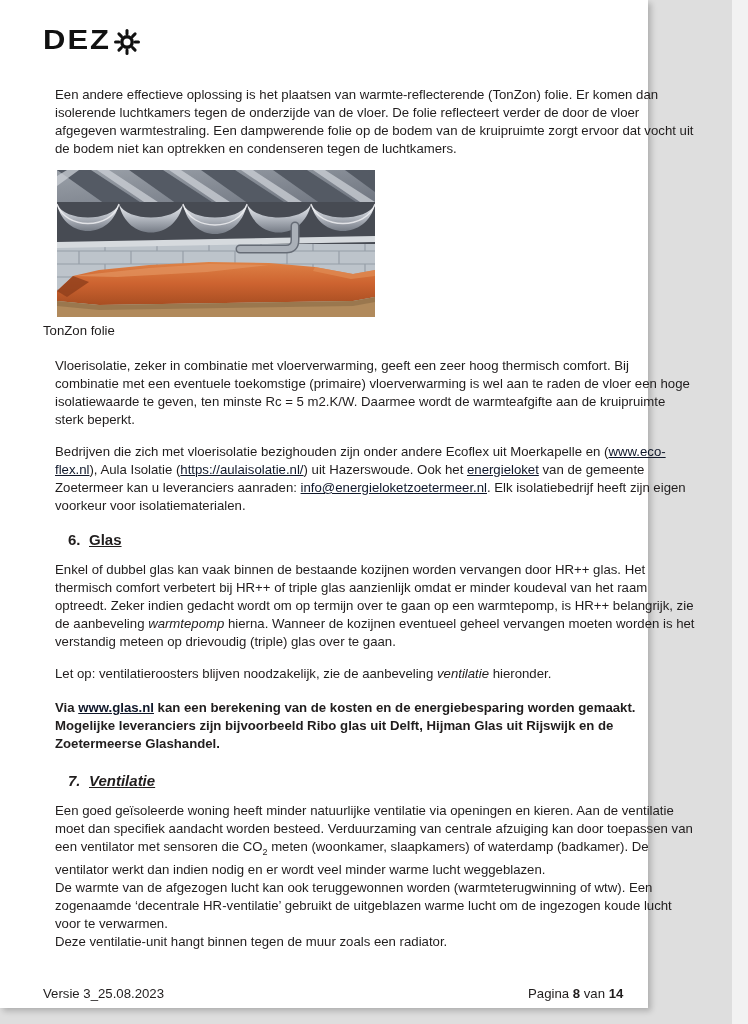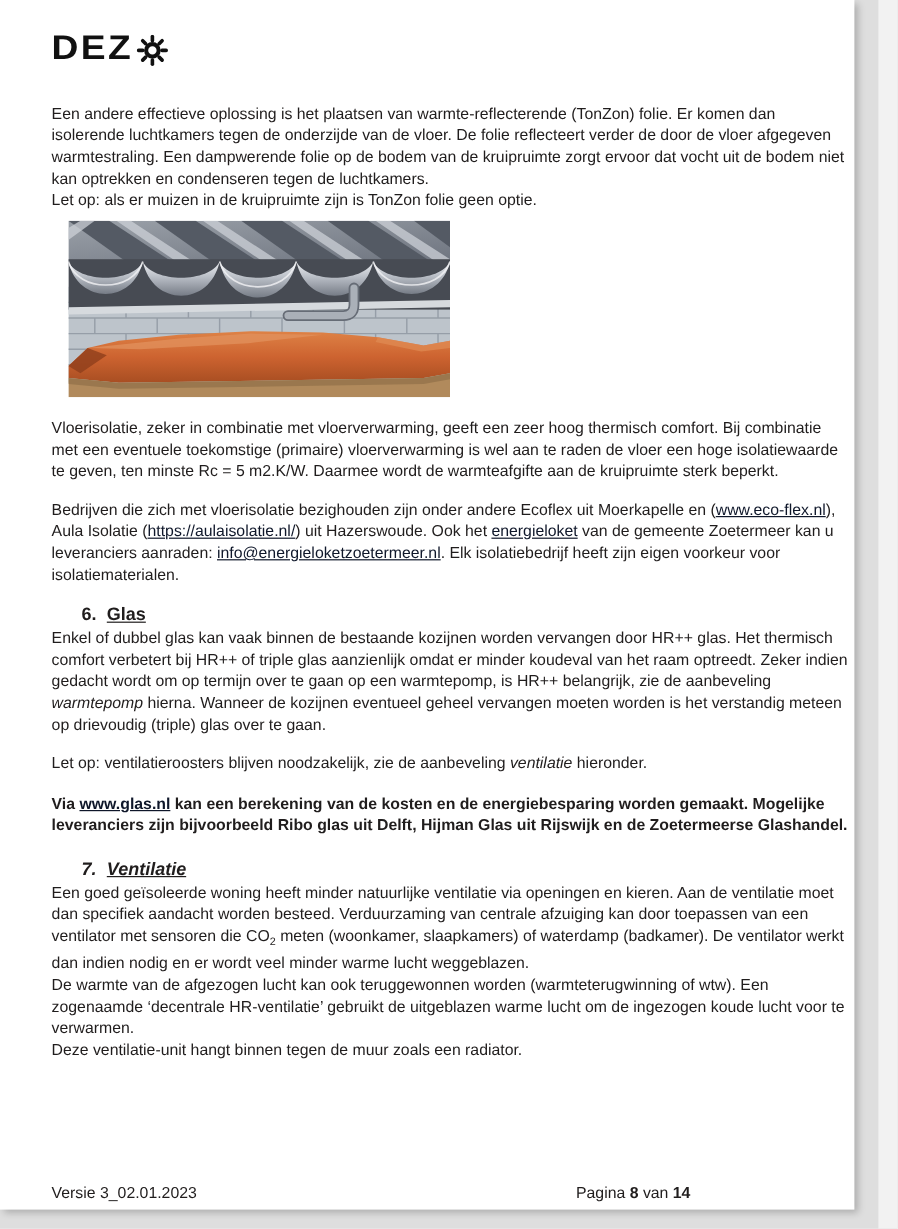--- a/index.html
+++ b/index.html
@@ -4,47 +4,47 @@
 <style>
   html,body{margin:0;padding:0;}
   body{
     width:748px;height:1024px;position:relative;
     background:#dedede;
     font-family:"Liberation Sans","DejaVu Sans",sans-serif;
     color:#201d1d;overflow:hidden;
   }
   .bg-right-strip{position:absolute;right:0;top:0;width:16px;height:100%;background:#f2f2f2;}
   .page{
-    position:absolute;left:0;top:0;width:712px;height:1008px;background:#ffffff;
+    position:absolute;left:0;top:0;width:648px;height:1008px;background:#ffffff;
     box-shadow:3px 3px 6px rgba(0,0,0,0.22);
   }
   .content{position:absolute;left:43px;top:0;width:664px;}
   .logo{padding-top:26px;display:flex;align-items:flex-start;gap:3px;}
   .logo-text{
     font-weight:900;font-size:31px;letter-spacing:2px;line-height:30px;color:#111;
     transform:scaleY(0.92);transform-origin:top left;
   }
   .logo-sun{margin-top:3px;}
-  p{margin:0;font-size:13.2px;line-height:18px;}
+  p{margin:12px;font-size:13.2px;line-height:18px;}
   .p-first{margin-top:30px;}
   a.link{color:#0f172a;text-decoration:underline;cursor:pointer;}
   .figure{margin:8px 0 0 14px;}
   .photo{display:block;}
   .caption{font-size:13.2px;line-height:18px;margin-top:5px;margin-left:-14px;}
   .p-vloer{margin-top:17px;}
   .p-bedrijven{margin-top:14px;}
   .heading{margin-top:16px;margin-bottom:1px;font-size:15px;line-height:18px;font-weight:bold;padding-left:25px;}
   .heading .h-num{display:inline-block;width:21px;}
   .heading .h-label{text-decoration:underline;}
   .p-letop2{margin-top:14px;}
   .p-via{margin-top:16px;font-weight:bold;}
   .heading-vent{margin-top:19px;font-style:italic;}
   sub{font-size:9px;}
   .footer-version{position:absolute;left:43px;top:986px;font-size:13.2px;}
-  .footer-page{position:absolute;left:480px;top:986px;font-size:13.2px;}
+  .footer-page{position:absolute;left:528px;top:986px;font-size:13.2px;}
   .footer-page b{font-weight:bold;}
 </style>
 </head>
 <body>
 
 <div class="bg-right-strip"></div>
 
 <div class="page">
   <div class="content">
 
@@ -59,21 +59,21 @@
           <line x1="4.9" y1="4.9" x2="7.4" y2="7.4"></line>
           <line x1="18.6" y1="18.6" x2="21.1" y2="21.1"></line>
           <line x1="4.9" y1="21.1" x2="7.4" y2="18.6"></line>
           <line x1="18.6" y1="7.4" x2="21.1" y2="4.9"></line>
         </g>
         <circle cx="13" cy="13" r="5.2" fill="none" stroke="#111" stroke-width="3.4"></circle>
       </svg>
     </div>
 
     <p class="p-first"><span>Een andere effectieve oplossing is het plaatsen van warmte-reflecterende (TonZon) folie. Er komen dan isolerende luchtkamers tegen de onderzijde van de vloer. De folie reflecteert verder de door de vloer afgegeven warmtestraling. Een dampwerende folie op de bodem van de kruipruimte zorgt ervoor dat vocht uit de bodem niet kan optrekken en condenseren tegen de luchtkamers.</span><br>
-    <span>Let op: als er muizen in de kruipruimte zijn is TonZon folie geen optie.</span></p>
+    </p>
 
     <div class="figure">
       <svg class="photo" width="318" height="147" viewBox="0 0 318 147">
         <defs>
           <linearGradient id="gSilver" x1="0" x2="0" y1="0" y2="1">
             <stop offset="0" stop-color="#edeff2"></stop>
             <stop offset="0.45" stop-color="#b9bec6"></stop>
             <stop offset="1" stop-color="#767c86"></stop>
           </linearGradient>
           <linearGradient id="gOrange" x1="0" x2="0" y1="0" y2="1">
@@ -132,20 +132,21 @@
         <path d="M238 56 v14 q0 9 -9 9 h-46" fill="none" stroke="#aab0b8" stroke-width="6" stroke-linecap="round"></path>
 
         <path d="M0 121 L16 106 L42 100 L92 95 L152 92 L212 93 L258 97 L296 104 L318 100 L318 127 L296 131 L42 135 L0 131 Z" fill="url(#gOrange)"></path>
         <path d="M16 106 L92 98 L152 94 L212 95 L150 102 L60 107 Z" fill="#e2915d" opacity="0.75"></path>
         <path d="M0 121 L16 106 L32 112 L10 127 Z" fill="#8f3f1c" opacity="0.8"></path>
         <path d="M258 97 L296 104 L318 100 L318 106 L294 109 L256 101 Z" fill="#e08b54" opacity="0.7"></path>
 
         <path d="M0 131 L42 135 L296 131 L318 127 L318 147 L0 147 Z" fill="#b18a5c"></path>
         <path d="M0 131 L42 135 L296 131 L318 127 L318 132 L296 136 L42 140 L0 136 Z" fill="#8a6a44" opacity="0.6"></path>
       </svg>
+      <div class="caption">TonZon folie</div>
     </div>
 
     <p class="p-vloer">Vloerisolatie, zeker in combinatie met vloerverwarming, geeft een zeer hoog thermisch comfort. Bij combinatie met een eventuele toekomstige (primaire) vloerverwarming is wel aan te raden de vloer een hoge isolatiewaarde te geven, ten minste Rc = 5 m2.K/W. Daarmee wordt de warmteafgifte aan de kruipruimte sterk beperkt.</p>
 
     <p class="p-bedrijven"><span>Bedrijven die zich met vloerisolatie bezighouden zijn onder andere Ecoflex uit Moerkapelle en (</span><a class="link">www.eco-flex.nl</a><span>), Aula Isolatie (</span><a class="link">https://aulaisolatie.nl/</a><span>)  uit Hazerswoude. Ook het </span><a class="link">energieloket</a><span> van de gemeente Zoetermeer kan u leveranciers aanraden: </span><a class="link">info@energieloketzoetermeer.nl</a><span>. Elk isolatiebedrijf heeft zijn eigen voorkeur voor isolatiematerialen.</span></p>
 
     <div class="heading"><span class="h-num">6.</span><span class="h-label">Glas</span></div>
 
     <p><span>Enkel of dubbel glas kan vaak binnen de bestaande kozijnen worden vervangen door HR++ glas. Het thermisch comfort verbetert bij HR++ of triple glas aanzienlijk omdat er minder koudeval van het raam optreedt. Zeker indien gedacht wordt om op termijn over te gaan op een warmtepomp, is HR++ belangrijk, zie de aanbeveling </span><i>warmtepomp</i><span> hierna. Wanneer de kozijnen eventueel geheel vervangen moeten worden is het verstandig meteen op drievoudig (triple) glas over te gaan.</span></p>
 
@@ -154,15 +155,15 @@
     <p class="p-via"><span>Via </span><a class="link">www.glas.nl</a><span> kan een berekening van de kosten en de energiebesparing worden gemaakt. Mogelijke leveranciers zijn bijvoorbeeld Ribo glas uit Delft, Hijman Glas uit Rijswijk en de Zoetermeerse Glashandel.</span></p>
 
     <div class="heading heading-vent"><span class="h-num">7.</span><span class="h-label">Ventilatie</span></div>
 
     <p><span>Een goed geïsoleerde woning heeft minder natuurlijke ventilatie via openingen en kieren. Aan de ventilatie moet dan specifiek aandacht worden besteed. Verduurzaming van centrale afzuiging kan door toepassen van een ventilator met sensoren die CO</span><sub>2</sub><span> meten (woonkamer, slaapkamers) of  waterdamp (badkamer). De ventilator werkt dan indien nodig en er wordt veel minder warme lucht weggeblazen.</span><br>
     <span>De warmte van de afgezogen lucht kan ook teruggewonnen worden (warmteterugwinning of wtw). Een zogenaamde ‘decentrale HR-ventilatie’ gebruikt de uitgeblazen warme lucht om de ingezogen koude lucht voor te verwarmen.</span><br>
     <span>Deze ventilatie-unit hangt binnen tegen de muur zoals een radiator.</span></p>
 
   </div>
 
-  <div class="footer-version">Versie 3_02.01.2023</div>
+  <div class="footer-version">Versie 3_25.08.2023</div>
   <div class="footer-page"><span>Pagina </span><b>8</b><span> van </span><b>14</b></div>
 </div>
 
 </body></html>

